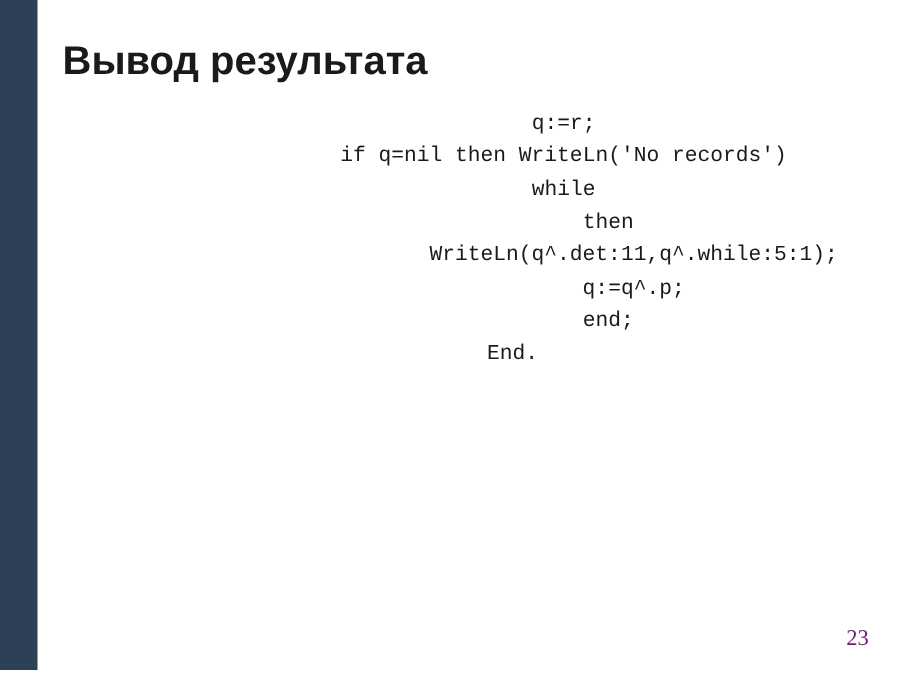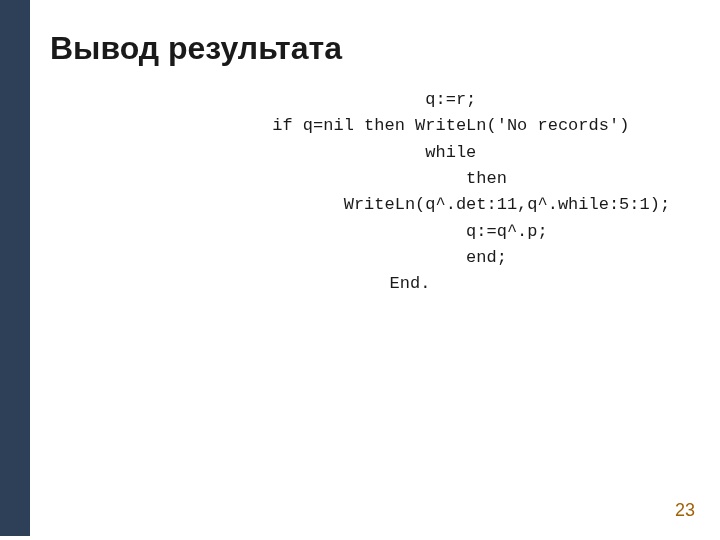--- a/index.html
+++ b/index.html
@@ -58,22 +58,22 @@
     .code-line {
       white-space: pre;
       display: block;
     }
 
     .page-number {
       position: absolute;
       bottom: 15px;
       right: 25px;
       font-size: 18px;
-      color: #a16207;
-      font-family: Liberation Sans, sans-serif;
+      color: #701a75;
+      font-family: Liberation Serif, serif;
     }
   </style>
 </head>
 <body>
 
 <div class="slide">
   <div class="top-bar"></div>
 
   <div class="content">
     <div class="title">Вывод результата</div>

